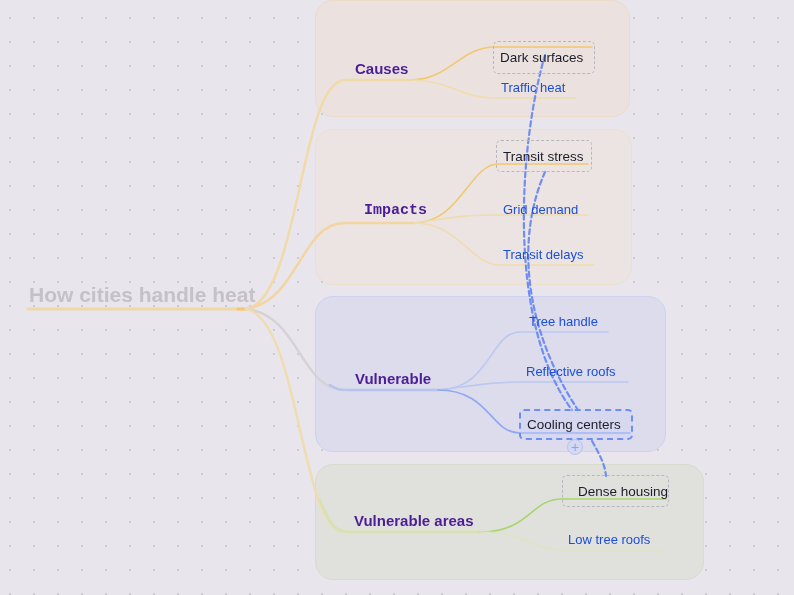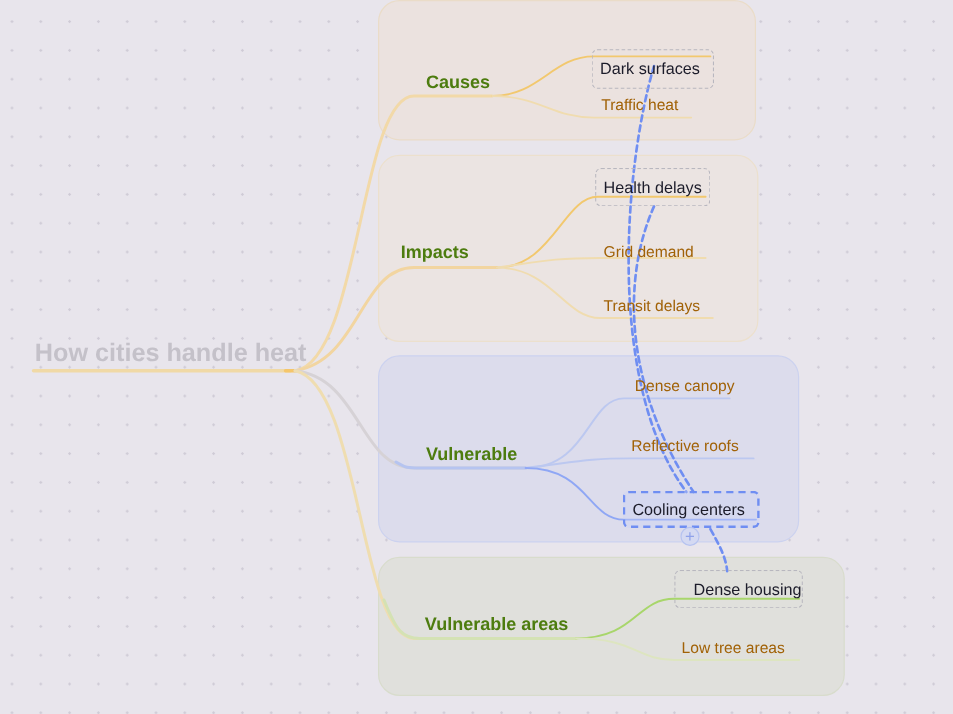--- a/index.html
+++ b/index.html
@@ -12,22 +12,22 @@
     font-family:"Liberation Sans", "DejaVu Sans", sans-serif;
   }
   .group { position:absolute; border-radius:18px; border:1px solid; box-sizing:border-box; }
   .g-causes { left:315px; top:0px; width:315px; height:117px; background:#ebe2df; border-color:#eadcc8; }
   .g-impacts { left:315px; top:129px; width:317px; height:156px; background:#ebe4e2; border-color:#ece0cd; }
   .g-responses { left:315px; top:296px; width:351px; height:156px; background:#dcdcec; border-color:#ccd2ef; }
   .g-vulnerable { left:315px; top:464px; width:389px; height:116px; background:#e0e0dc; border-color:#d8dccc; }
   svg.links { position:absolute; left:0; top:0; }
   .label { position:absolute; white-space:nowrap; }
   .root { left:29px; top:283px; font-size:21px; font-weight:bold; color:#c4c1c9; }
-  .branch { font-size:15px; font-weight:bold; color:#4d7c0f; }
-  .leaf { font-size:13px; color:#a16207; }
+  .branch { font-size:15px; font-weight:bold; color:#4c1d95; }
+  .leaf { font-size:13px; color:#1d4ed8; }
   .sel { position:absolute; border:1.5px dashed #b8b7bf; border-radius:5px; box-sizing:border-box;
          font-size:13.5px; color:#1c1c2a; display:flex; align-items:center; padding-left:6px; }
   .sel.active { border:2px dashed #6f8ef2; background:rgba(200,210,245,0.35); }
   .plus { position:absolute; left:567px; top:439px; width:16px; height:16px; border-radius:50%;
           border:1px solid #b6c3f0; background:#d4d9f2; color:#8fa2ea; font-size:14px; line-height:15px;
           text-align:center; box-sizing:border-box; }
 </style>
 </head>
 <body>
 
@@ -67,38 +67,38 @@
       <path d="M545 55 C520 140, 505 320, 572 410"></path>
       <path d="M545 172 C515 240, 525 330, 578 410"></path>
       <path d="M592 441 C600 455, 605 465, 606 476"></path>
     </g>
   </g>
 </svg>
 
 <div class="label root">How cities handle heat</div>
 
 <div class="label branch" style="left:355px;top:60px;">Causes</div>
-<div class="label branch" style="left:334px;top:202px;">Impacts</div>
+<div class="label branch" style="left:364px;top:202px;font-family:Liberation Mono, monospace;">Impacts</div>
 <div class="label branch" style="left:355px;top:370px;">Vulnerable</div>
 <div class="label branch" style="left:354px;top:512px;">Vulnerable areas</div>
 
 <div class="sel" style="left:493px;top:41px;width:102px;height:33px;">
     <span>Dark surfaces</span>
   </div>
 <div class="label leaf" style="left:501px;top:80px;">Traffic heat</div>
 
 <div class="sel" style="left:496px;top:140px;width:96px;height:32px;">
-    <span>Health delays</span>
+    <span>Transit stress</span>
   </div>
 <div class="label leaf" style="left:503px;top:202px;">Grid demand</div>
 <div class="label leaf" style="left:503px;top:247px;">Transit delays</div>
 
-<div class="label leaf" style="left:529px;top:314px;">Dense canopy</div>
+<div class="label leaf" style="left:529px;top:314px;">Tree handle</div>
 <div class="label leaf" style="left:526px;top:364px;">Reflective roofs</div>
 <div class="sel active" style="left:519px;top:409px;width:114px;height:31px;">
     <span>Cooling centers</span>
   </div>
 <div class="plus">+</div>
 
 <div class="sel" style="left:562px;top:475px;width:107px;height:32px;justify-content:flex-end;">
     <span>Dense housing</span>
   </div>
-<div class="label leaf" style="left:568px;top:532px;">Low tree areas</div>
+<div class="label leaf" style="left:568px;top:532px;">Low tree roofs</div>
 
 </body></html>

